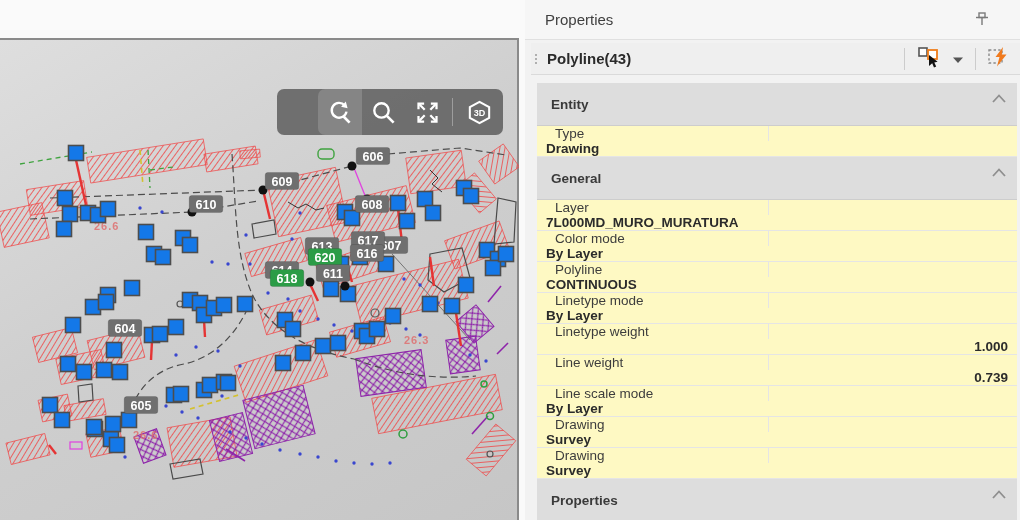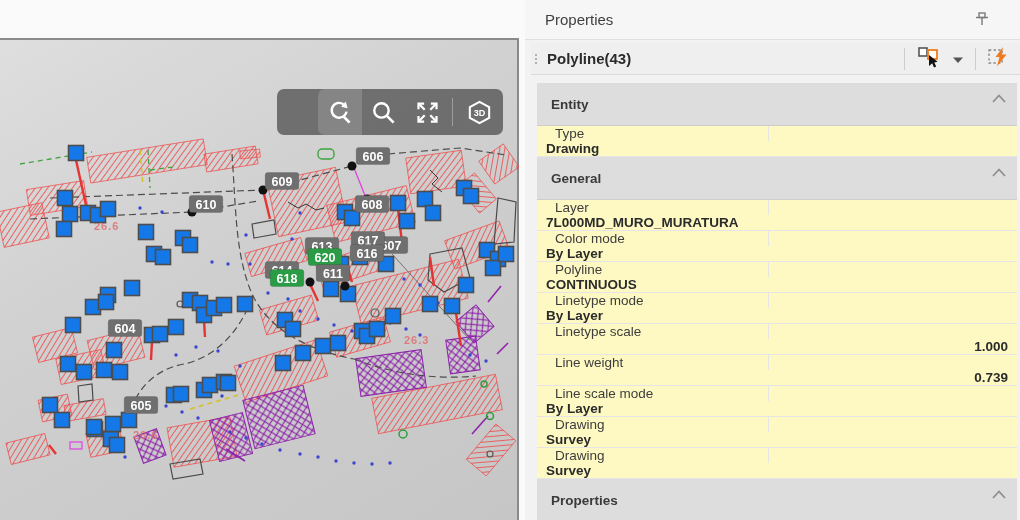--- a/index.html
+++ b/index.html
@@ -452,21 +452,21 @@
         </div>
         <div class="frow">
           <span class="lbl">Polyline</span>
           <span class="val">CONTINUOUS</span>
         </div>
         <div class="frow">
           <span class="lbl">Linetype mode</span>
           <span class="val">By Layer</span>
         </div>
         <div class="frow num">
-          <span class="lbl">Linetype scale</span>
+          <span class="lbl">Linetype weight</span>
           <span class="val">1.000</span>
         </div>
         <div class="frow num">
           <span class="lbl">Line weight</span>
           <span class="val">0.739</span>
         </div>
         <div class="frow">
           <span class="lbl">Line scale mode</span>
           <span class="val">By Layer</span>
         </div>

